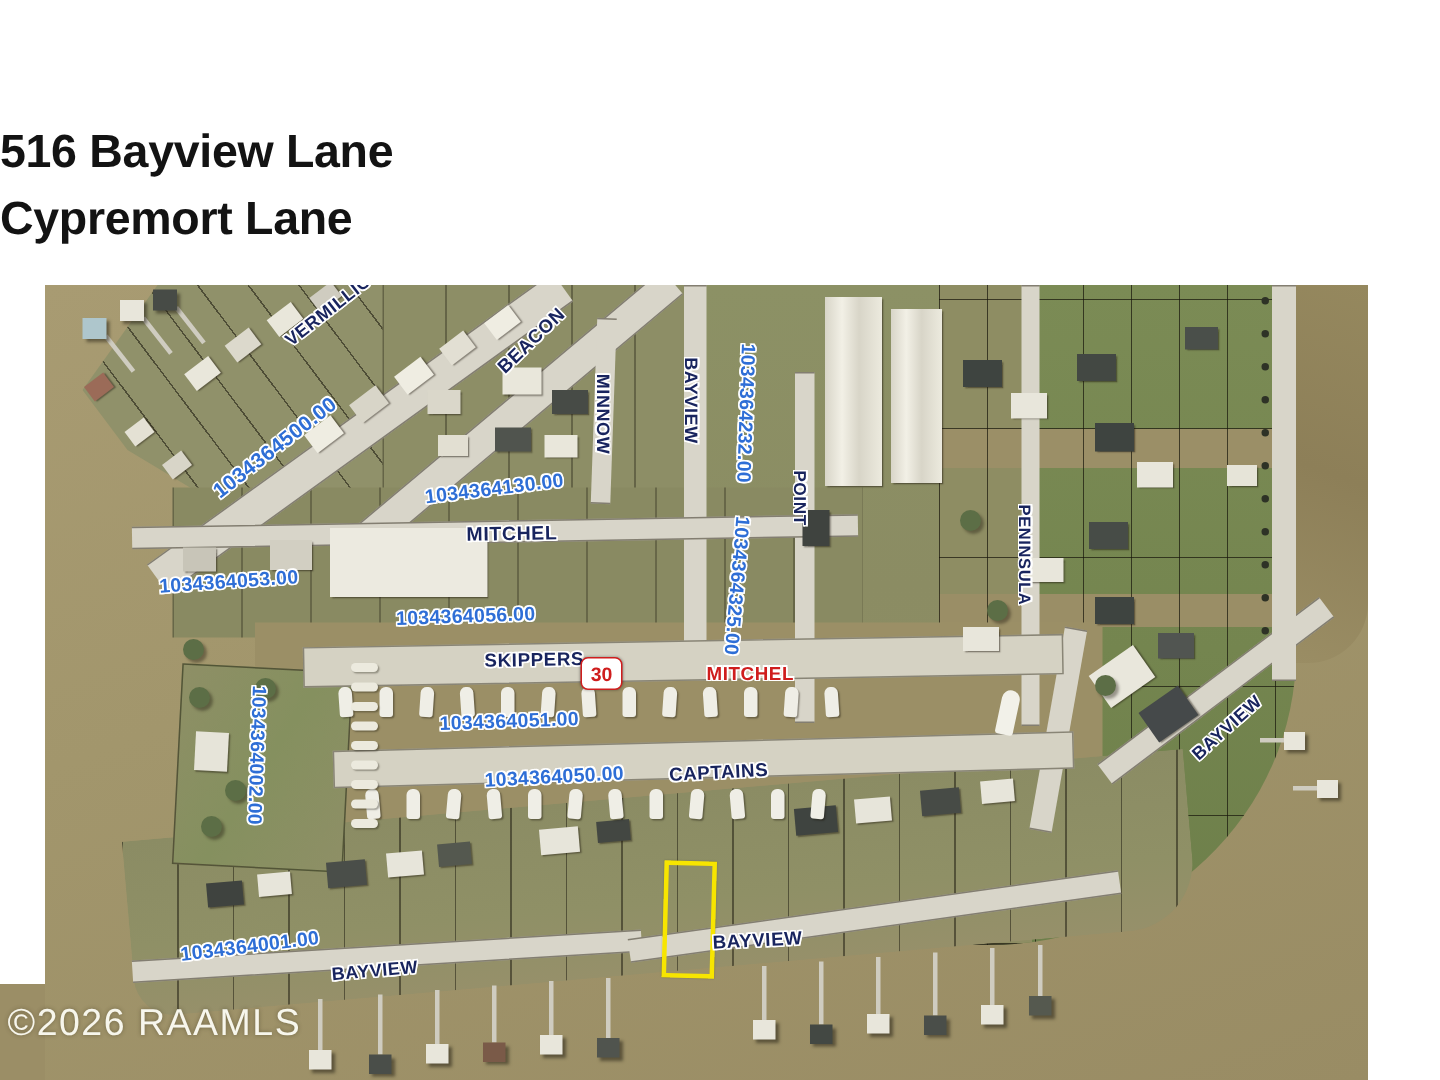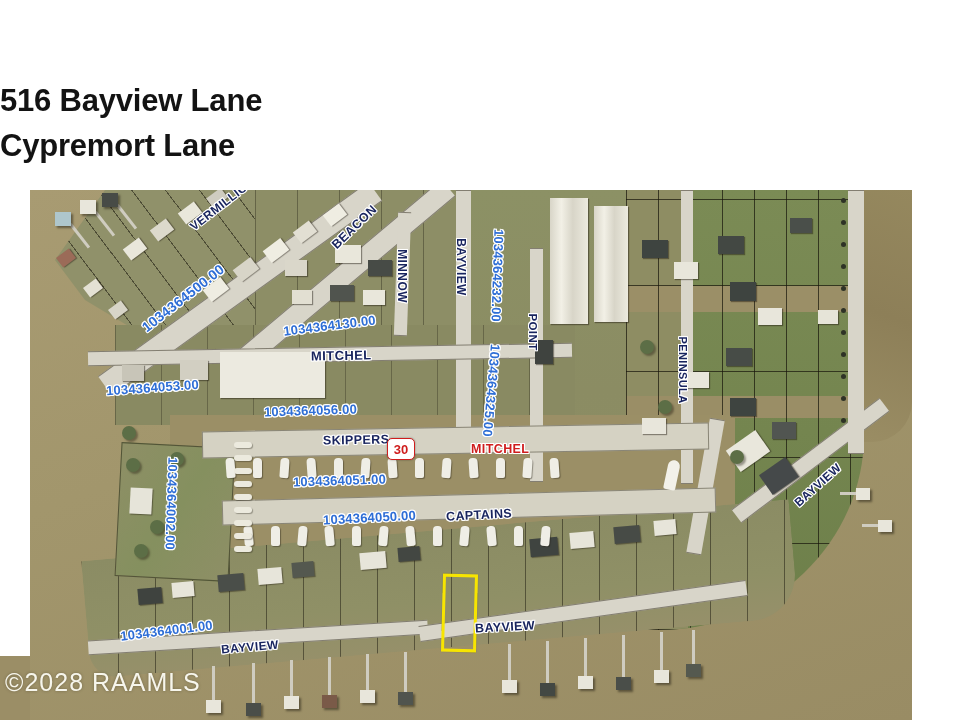--- a/index.html
+++ b/index.html
@@ -307,14 +307,14 @@
     <div class="pn" id="P-051">1034364051.00</div>
     <div class="pn" id="P-050">1034364050.00</div>
     <div class="pn" id="P-002">1034364002.00</div>
     <div class="pn" id="P-001">1034364001.00</div>
 
     <div id="shield">
       <span>30</span>
     </div>
   </div>
 
-  <div id="wm">©2028 RAAMLS</div>
+  <div id="wm">©2026 RAAMLS</div>
 </div>
 
 </body></html>

